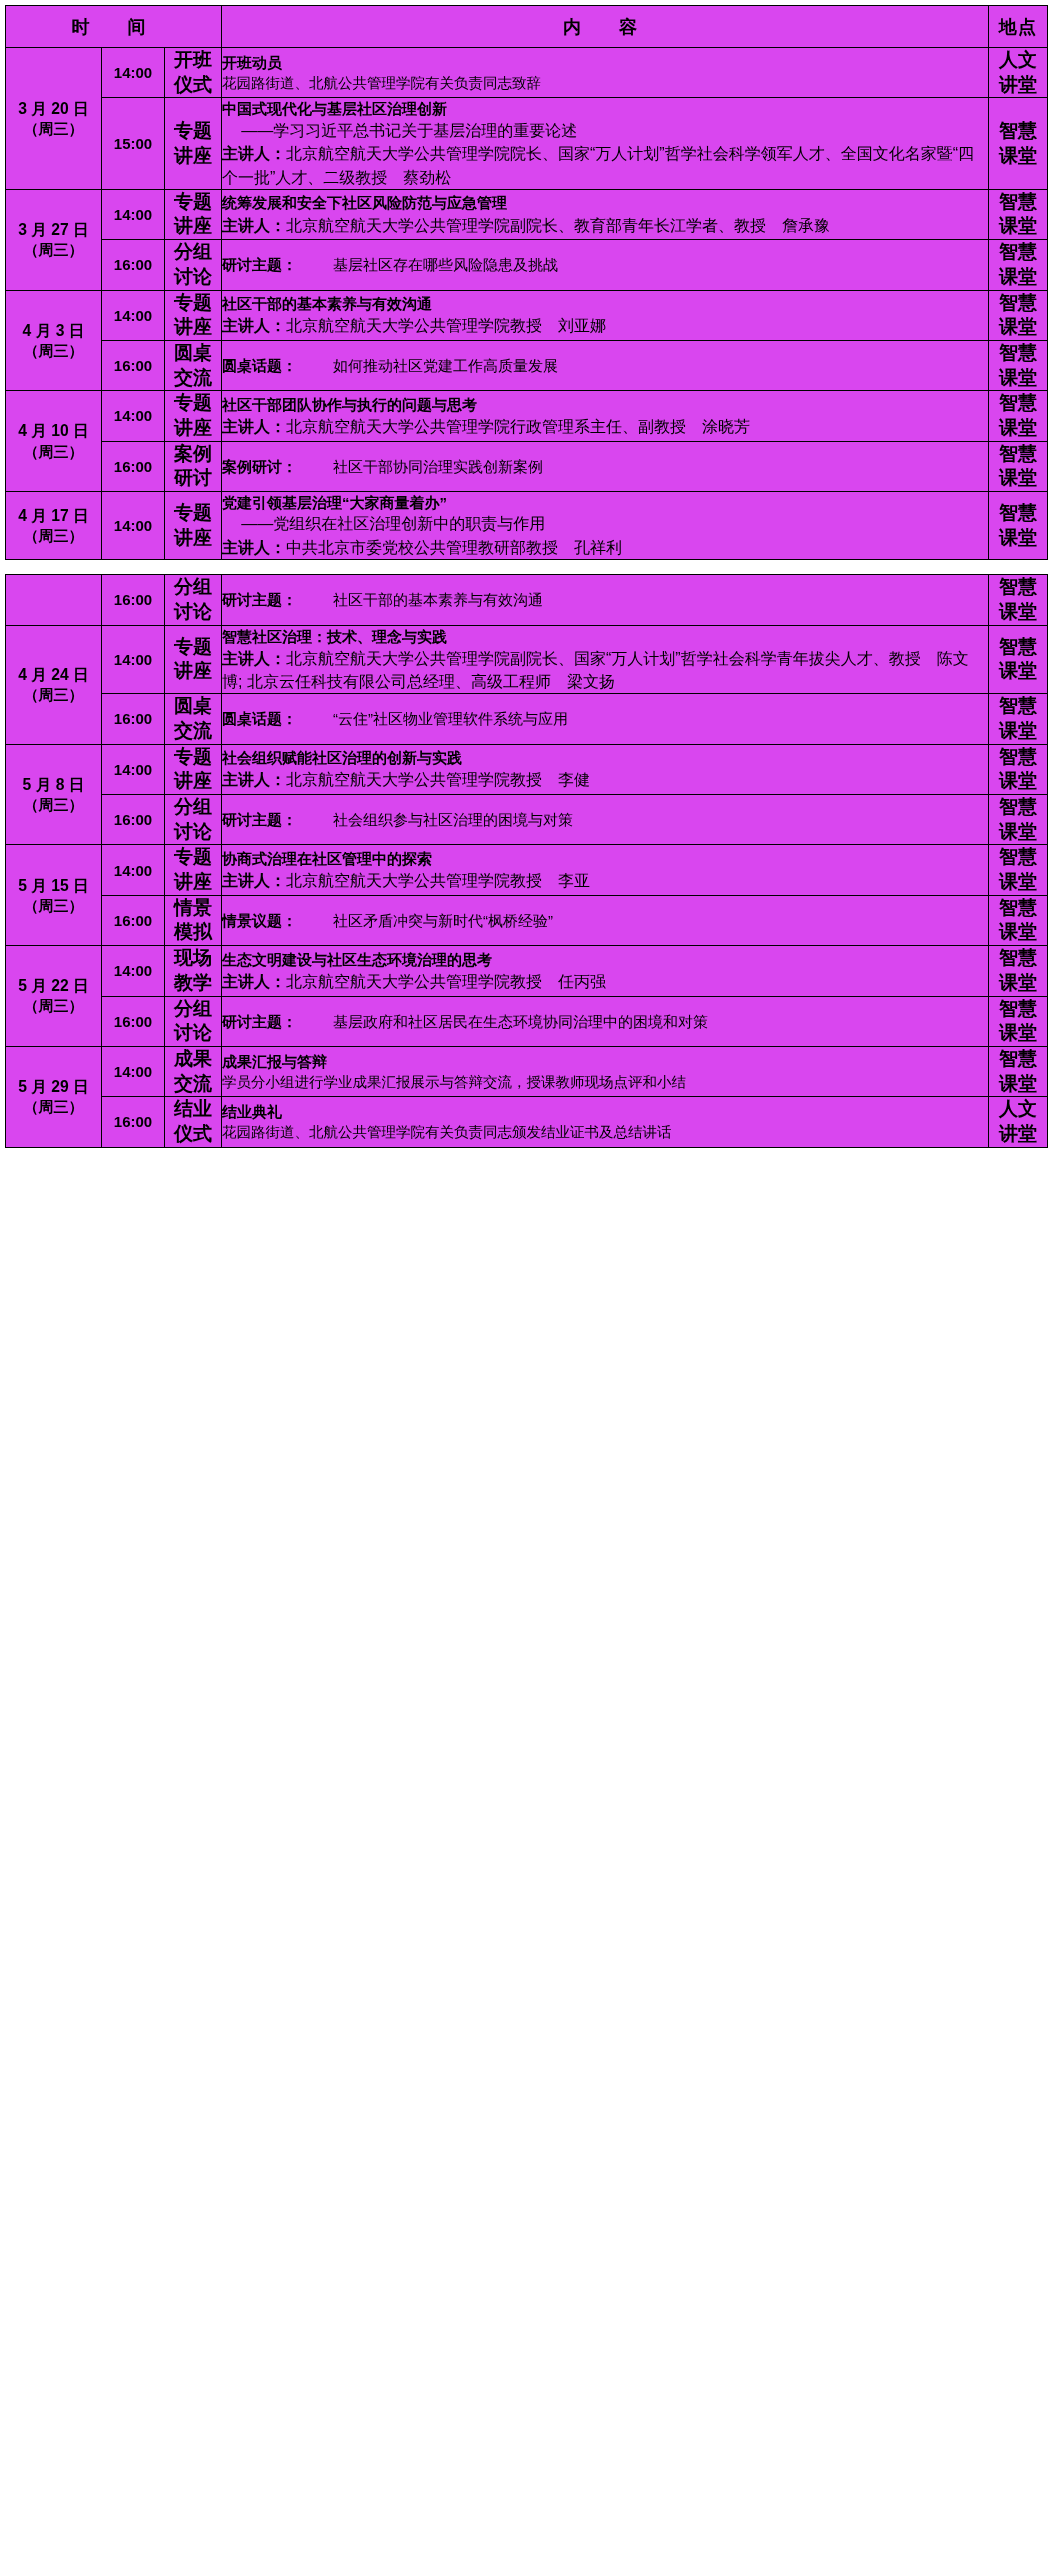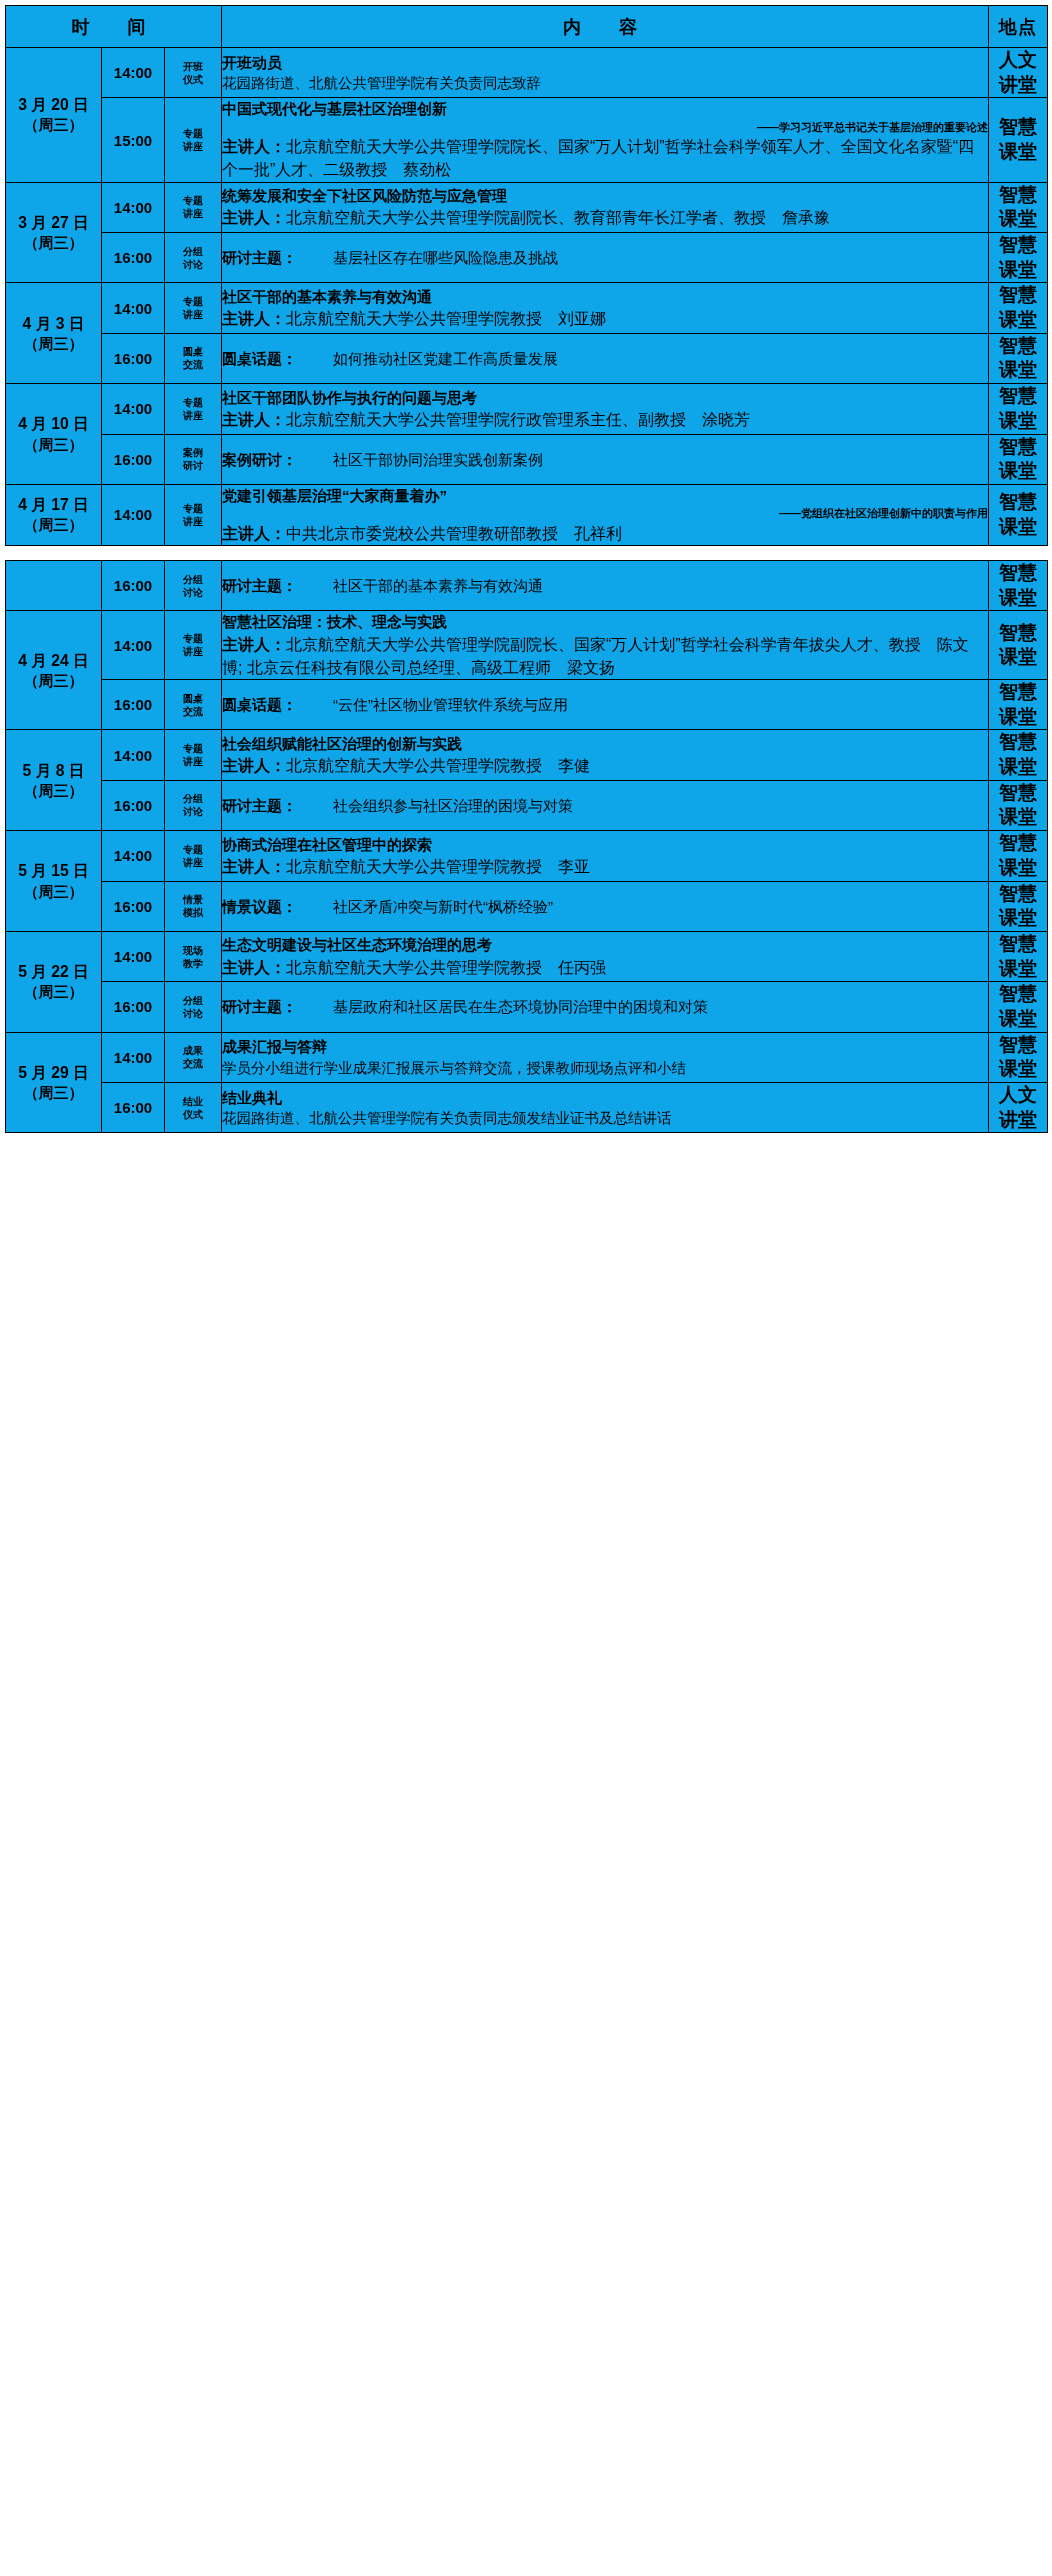--- a/index.html
+++ b/index.html
@@ -11,21 +11,21 @@
   .page {
     width: 1053px;
     min-height: 2576px;
     position: relative;
     padding: 5px 5px 0 5px;
   }
   table.schedule {
     width: 1042px;
     border-collapse: collapse;
     table-layout: fixed;
-    background: #0ea5e9;
+    background: #d946ef;
   }
   table.schedule + table.schedule { margin-top: 14px; }
   table.schedule td, table.schedule th {
     border: 1.3px solid #000;
     padding: 0;
     vertical-align: middle;
     color: #000;
   }
   
   col.c-date { width: 96px; }
@@ -61,21 +61,21 @@
   
   .time-cell {
     text-align: center;
     font-size: 15px;
     font-weight: 700;
   }
 
   
   .type-cell {
     text-align: center;
-    font-size: 10px;
+    font-size: 19px;
     font-weight: 700;
     line-height: 1.3;
     padding: 2.5px 0;
   }
   .type-cell span { display: block; }
 
   
   .place-cell {
     text-align: center;
     font-size: 19px;
@@ -92,24 +92,23 @@
     line-height: 1.42;
     text-align: left;
   }
   .content-cell .title {
     font-weight: 700;
     font-size: 15px;
     display: block;
   }
   .content-cell .subtitle {
     display: block;
-    font-size: 11px;
-    font-weight: 700;
+    font-size: 16px;
+    font-weight: 400;
     text-indent: 1.2em;
-    text-align: right;
   }
   .content-cell .plain {
     display: block;
     font-size: 14.5px;
     font-weight: 400;
   }
   .content-cell .speaker {
     display: block;
     font-size: 16px;
     font-weight: 400;

